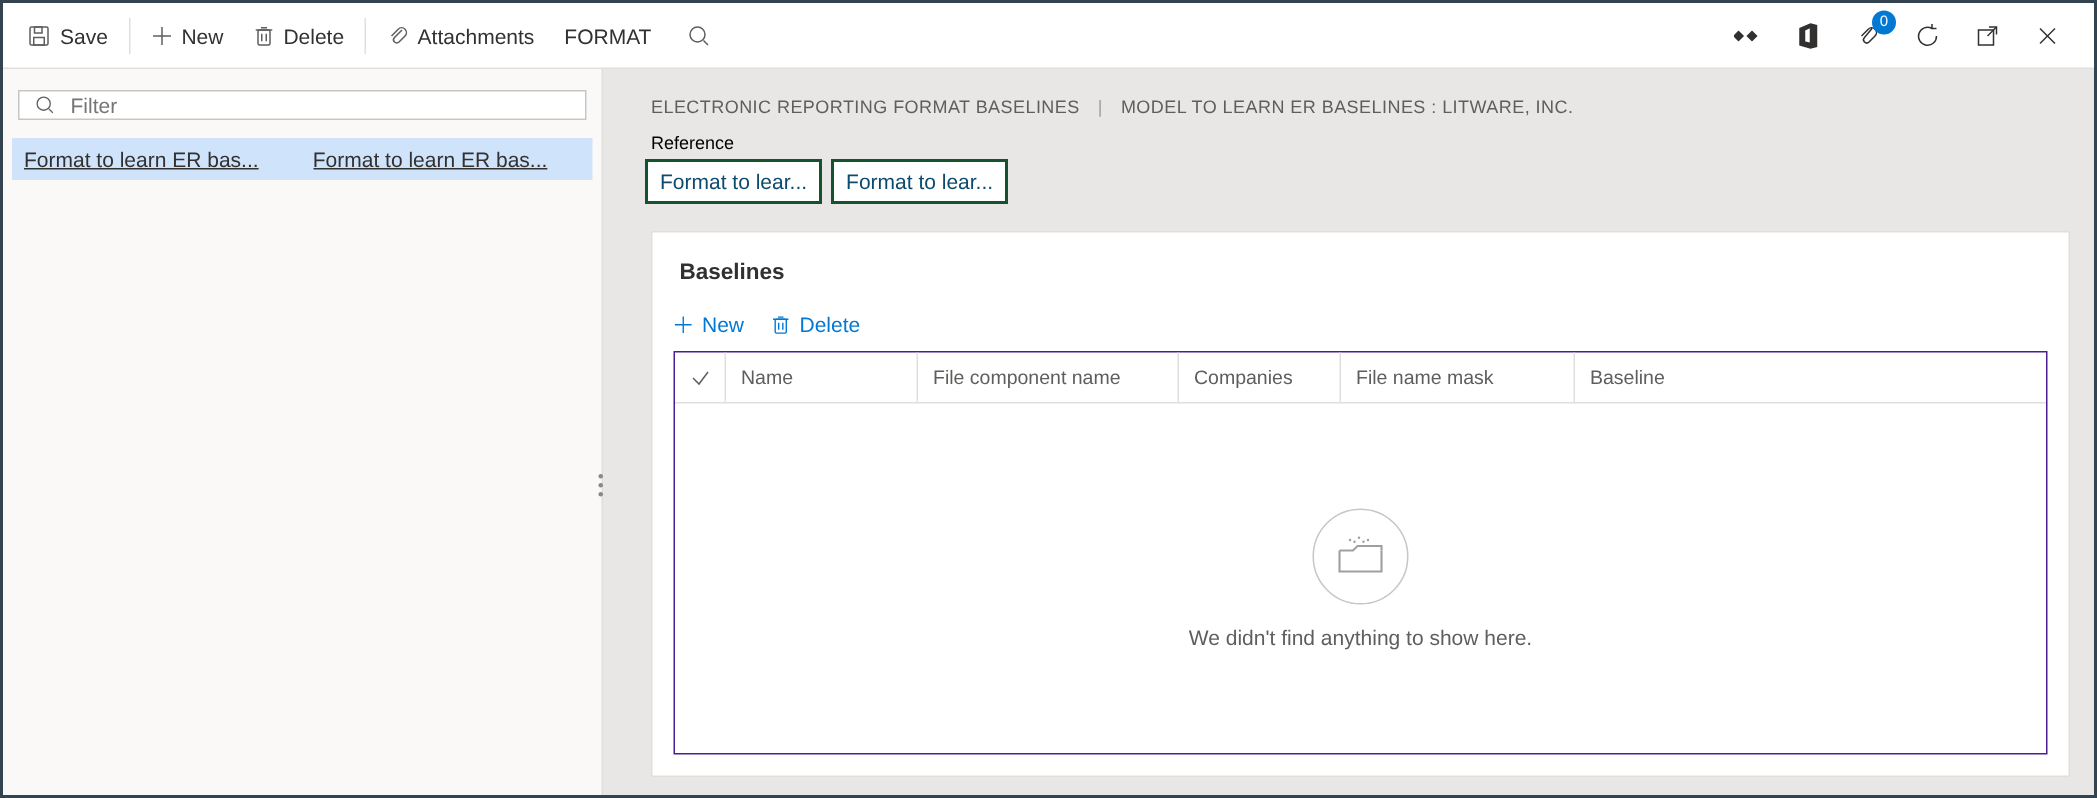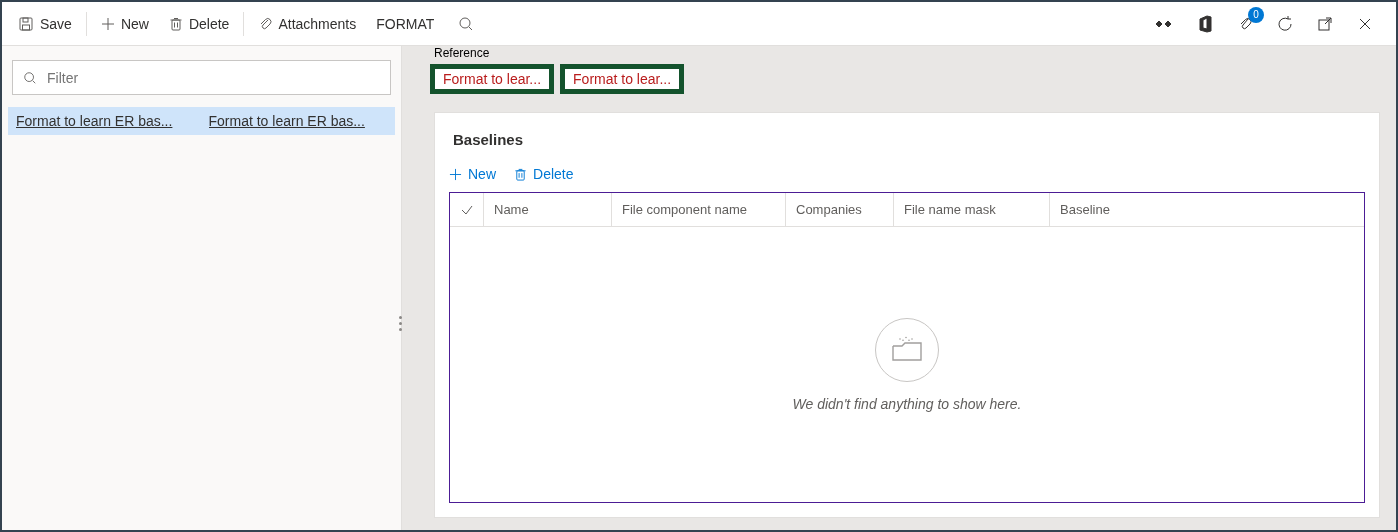--- a/index.html
+++ b/index.html
@@ -70,21 +70,21 @@
     border-right:1px solid #e1dfdd;
     background:#faf9f8;
     display:flex;
     flex-direction:column;
     padding:14px 6px 6px 6px;
   }
   .filter {
     display:flex; align-items:center;
     border:1px solid #c8c6c4;
     background:#fff;
-    height:35px;
+    height:20px;
     padding:8px 10px;
     gap:8px;
     margin:0 4px 12px 4px;
   }
   .filter input {
     border:none; outline:none;
     flex:1; font-size:14px;
     color:#323130;
     background:transparent;
   }
@@ -128,28 +128,28 @@
     font-size:12px;
     color:#000000;
     padding:0 22px 4px 22px;
   }
   .ref-row {
     display:flex; gap:6px;
     padding:0 18px 18px 18px;
   }
   .ref-field {
     background:#fff;
-    border:5px solid #14532d;
+    border:2px solid #14532d;
     height:30px;
     min-width:118px;
     padding:0 8px;
     display:flex; align-items:center;
     font-size:14px;
     white-space:nowrap; overflow:hidden; text-overflow:ellipsis;
-    color:#b91c1c;
+    color:#0c4a6e;
   }
 
   
   .card {
     background:#fff;
     border:1px solid #e1dfdd;
     margin-left:22px; margin-right:6px;
     flex:1;
     display:flex; flex-direction:column;
     position:relative;
@@ -196,21 +196,20 @@
   .gh.mask { width:156px; }
   .gh.base { flex:1; border-right:none;text-align:right; }
 
   .empty {
     flex:1;
     display:flex; flex-direction:column;
     align-items:center; justify-content:center;
     gap:14px;
     color:#605e5c;
     font-size:14px;
-    font-style:italic;
   }
   .empty-icon {
     width:64px; height:64px;
     border:1.5px solid #c8c6c4;
     border-radius:50%;
     display:flex; align-items:center; justify-content:center;
   }
   .empty-icon svg { stroke:#a19f9d; }
 
   
@@ -344,20 +343,25 @@
     </div>
 
     <div class="right">
 
       <div class="drag-dots">
         <span></span>
           <span></span>
           <span></span>
       </div>
 
+      <div class="breadcrumb">
+        <span>ELECTRONIC REPORTING FORMAT BASELINES</span>
+        <span class="bc-sep">|</span>
+        <span>MODEL TO LEARN ER BASELINES : LITWARE, INC.</span>
+      </div>
 
       <div class="ref-label">Reference</div>
       <div class="ref-row">
         <div class="ref-field">Format to lear...</div>
         <div class="ref-field">Format to lear...</div>
       </div>
 
       <div class="card">
         <div class="card-title">Baselines</div>
 

